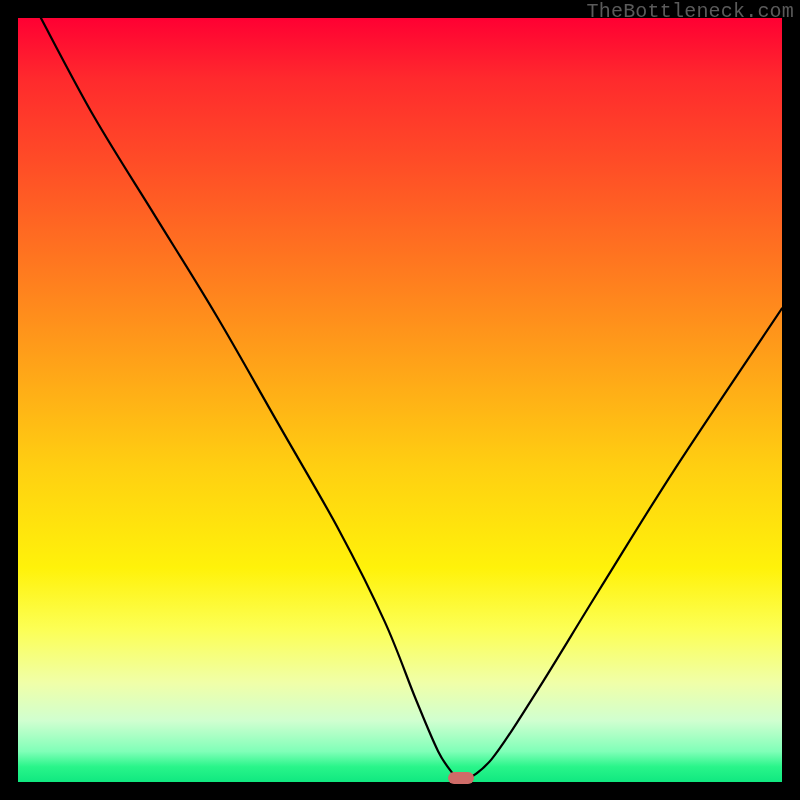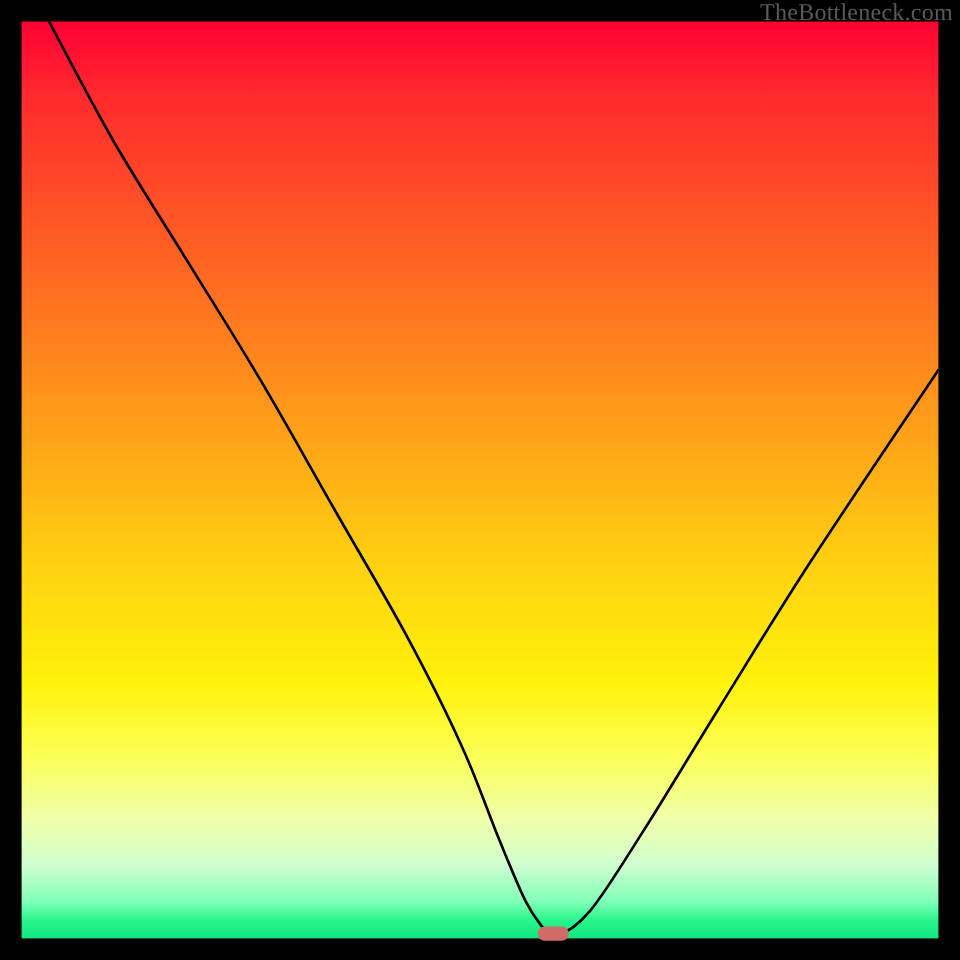--- a/index.html
+++ b/index.html
@@ -35,21 +35,21 @@
       #d0ffd0 92%,
       #80ffb8 96%,
       #29f58a 98%,
       #10e880 100%
     );
   }
   .watermark {
     position: absolute;
     top: 0;
     right: 6px;
-    font-family: Liberation Serif, serif;
+    font-family: Liberation Mono, monospace;
     font-size: 20px;
     color: #5a5a5a;
     font-weight: 500;
     letter-spacing: 0.2px;
     user-select: none;
   }
   svg.curve {
     position: absolute;
     left: 0;
     top: 0;

